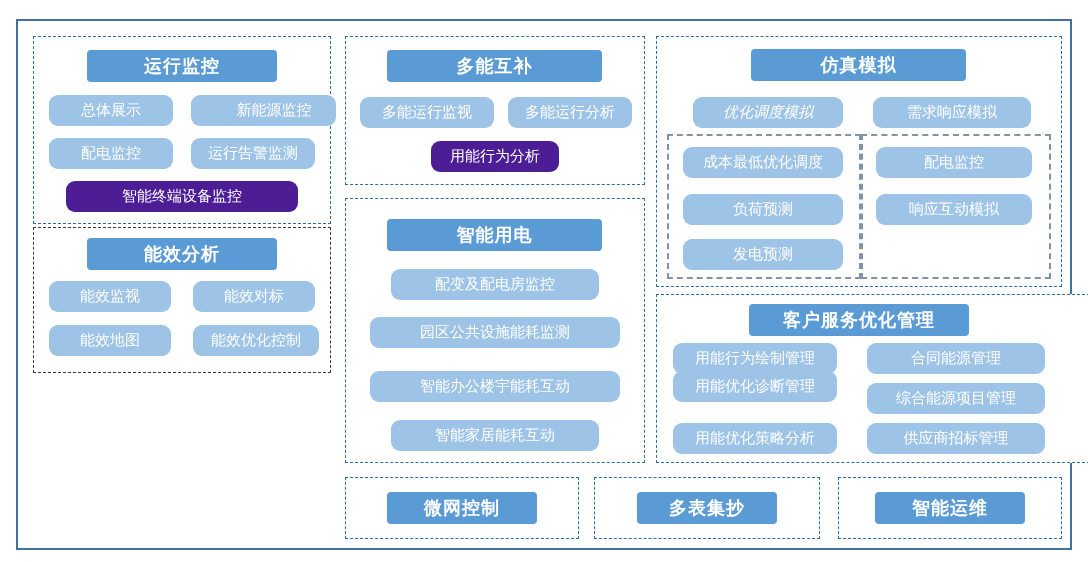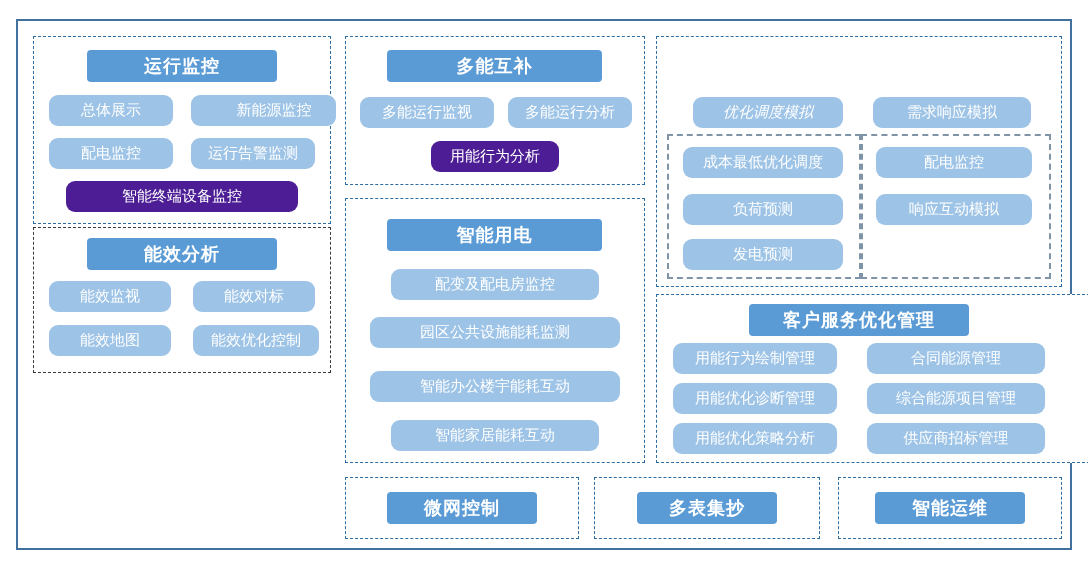--- a/index.html
+++ b/index.html
@@ -54,37 +54,38 @@
 
   <div class="panel" style="left:345px; top:198px; width:298px; height:263px;">
     <div class="hdr" style="left:41px; top:20px; width:215px;">智能用电</div>
     <div class="btn" style="left:45px; top:70px; width:208px;">配变及配电房监控</div>
     <div class="btn" style="left:24px; top:118px; width:250px;">园区公共设施能耗监测</div>
     <div class="btn" style="left:24px; top:172px; width:250px;">智能办公楼宇能耗互动</div>
     <div class="btn" style="left:45px; top:221px; width:208px;">智能家居能耗互动</div>
   </div>
 
   <div class="panel" style="left:656px; top:36px; width:404px; height:249px;">
+    <div class="hdr" style="left:94px; top:12px; width:215px;">仿真模拟</div>
     <div class="btn" style="left:36px; top:60px; width:150px;font-style:italic;">优化调度模拟</div>
     <div class="btn" style="left:216px; top:60px; width:158px;">需求响应模拟</div>
     <div class="subpanel" style="left:10px; top:97px; width:190px; height:141px;">
       <div class="btn" style="left:14px; top:11px; width:160px;">成本最低优化调度</div>
       <div class="btn" style="left:14px; top:58px; width:160px;">负荷预测</div>
       <div class="btn" style="left:14px; top:103px; width:160px;">发电预测</div>
     </div>
     <div class="subpanel" style="left:204px; top:97px; width:186px; height:141px;">
       <div class="btn" style="left:13px; top:11px; width:156px;">配电监控</div>
       <div class="btn" style="left:13px; top:58px; width:156px;">响应互动模拟</div>
     </div>
   </div>
 
   <div class="panel" style="left:656px; top:294px; width:404px; height:167px;padding-left:28px;">
     <div class="hdr" style="left:92px; top:9px; width:220px;">客户服务优化管理</div>
     <div class="btn" style="left:16px; top:48px; width:164px;">用能行为绘制管理</div>
-    <div class="btn" style="left:16px; top:88px; width:164px;">用能优化诊断管理</div>
+    <div class="btn" style="left:16px; top:76px; width:164px;">用能优化诊断管理</div>
     <div class="btn" style="left:16px; top:128px; width:164px;">用能优化策略分析</div>
     <div class="btn" style="left:210px; top:48px; width:178px;">合同能源管理</div>
     <div class="btn" style="left:210px; top:88px; width:178px;">综合能源项目管理</div>
     <div class="btn" style="left:210px; top:128px; width:178px;">供应商招标管理</div>
   </div>
 
   <div class="panel" style="left:345px; top:477px; width:232px; height:60px;">
     <div class="hdr" style="left:41px; top:14px; width:150px;">微网控制</div>
   </div>
 

